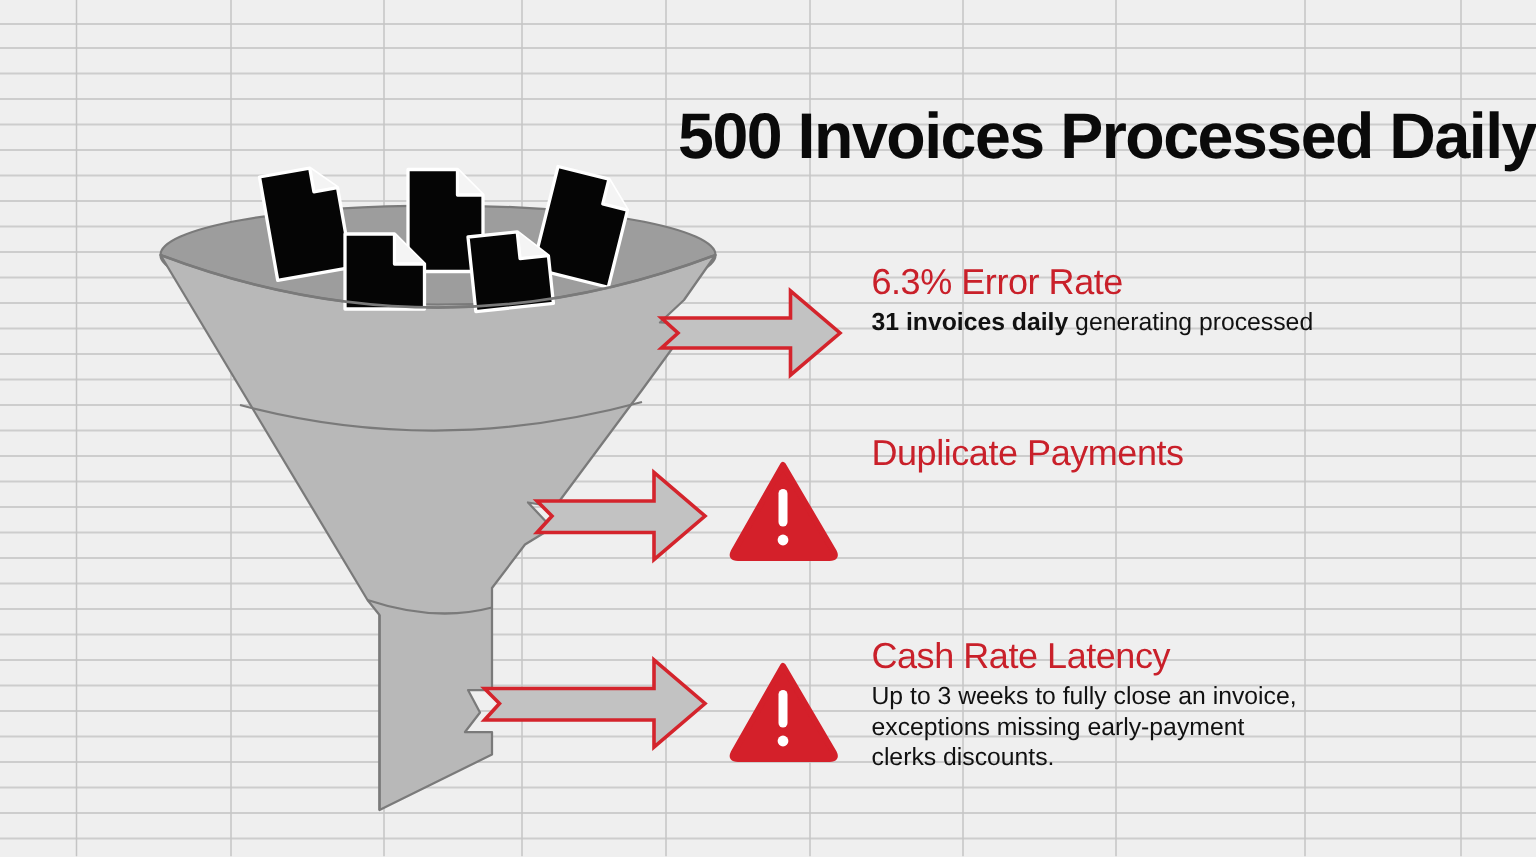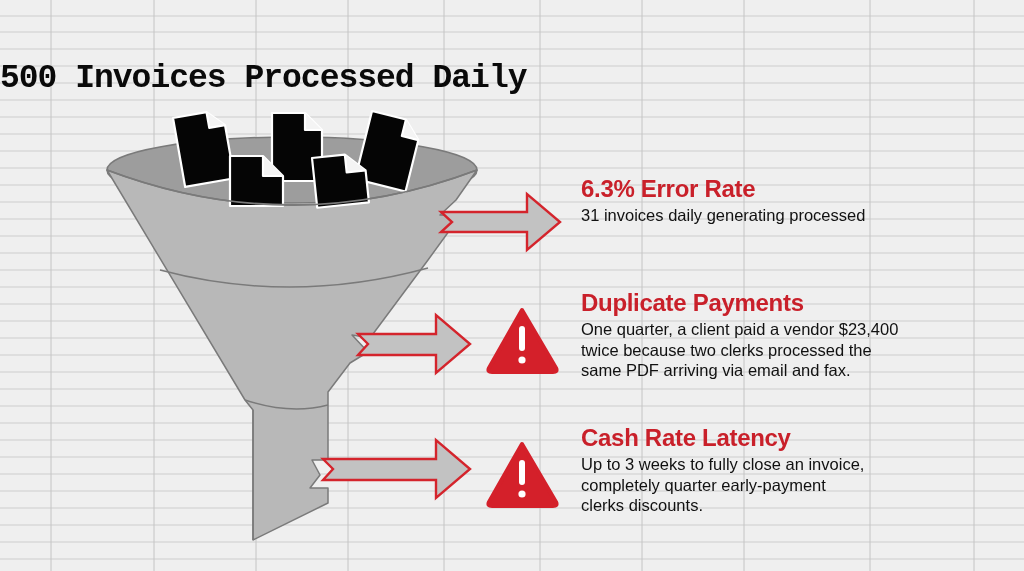--- a/index.html
+++ b/index.html
@@ -3,35 +3,35 @@
   <meta charset="utf-8">
   <style>
     html, body { margin:0; padding:0; }
     body {
       width:1024px; height:571px; overflow:hidden; position:relative;
       background:#efefef;
       font-family:"Liberation Sans", sans-serif;
     }
     .grid { position:absolute; inset:0; }
     .title {
-      position:absolute; left:0; right:0; top:38px; text-align:left;
-      font-family:Liberation Mono, monospace; font-weight:700;
-      font-size:33px; letter-spacing:-1px; color:#0a0a0a;
+      position:absolute; left:0; right:0; top:38px; text-align:right;
+      font-family:Liberation Sans, sans-serif; font-weight:700;
+      font-size:43px; letter-spacing:-1px; color:#0a0a0a;
     }
     .title span { background:transparent; }
     .art { position:absolute; left:0; top:0; }
     .item { position:absolute; left:581px; }
     .item h2 {
-      margin:0; color:#c9202a; font-weight:700; font-size:24px; letter-spacing:-0.3px;
+      margin:0; color:#c9202a; font-weight:400; font-size:24px; letter-spacing:-0.3px;
       line-height:28px;
     }
     .item p {
       margin:2px 0 0 0; color:#111; font-size:16.5px; line-height:20.5px;
     }
-    .item p b { font-weight:400; }
+    .item p b { font-weight:700; }
     #item1 { top:175px; }
     #item2 { top:289px; }
     #item3 { top:424px; }
   </style>
 </head>
 <body>
 
 <svg class="grid" width="1024" height="571" viewBox="0 0 1024 571">
   <g stroke="#cdcdcd" stroke-width="1.2">
     <line x1="0" y1="16" x2="1024" y2="16"></line>
@@ -148,19 +148,18 @@
   </g>
 </svg>
 
 <div class="item" id="item1">
   <h2>6.3% Error Rate</h2>
   <p><b>31 invoices daily</b><span> generating processed</span><br></p>
 </div>
 
 <div class="item" id="item2">
   <h2>Duplicate Payments</h2>
-  <p><span>One quarter, a client paid a vendor $23,400</span><br><span>twice because two clerks processed the</span><br><span>same PDF arriving via email and fax.</span></p>
 </div>
 
 <div class="item" id="item3">
   <h2>Cash Rate Latency</h2>
-  <p><span>Up to 3 weeks to fully close an invoice,</span><br><span>completely quarter early-payment</span><br><span>clerks discounts.</span></p>
+  <p><span>Up to 3 weeks to fully close an invoice,</span><br><span>exceptions missing early-payment</span><br><span>clerks discounts.</span></p>
 </div>
 
 </body></html>

